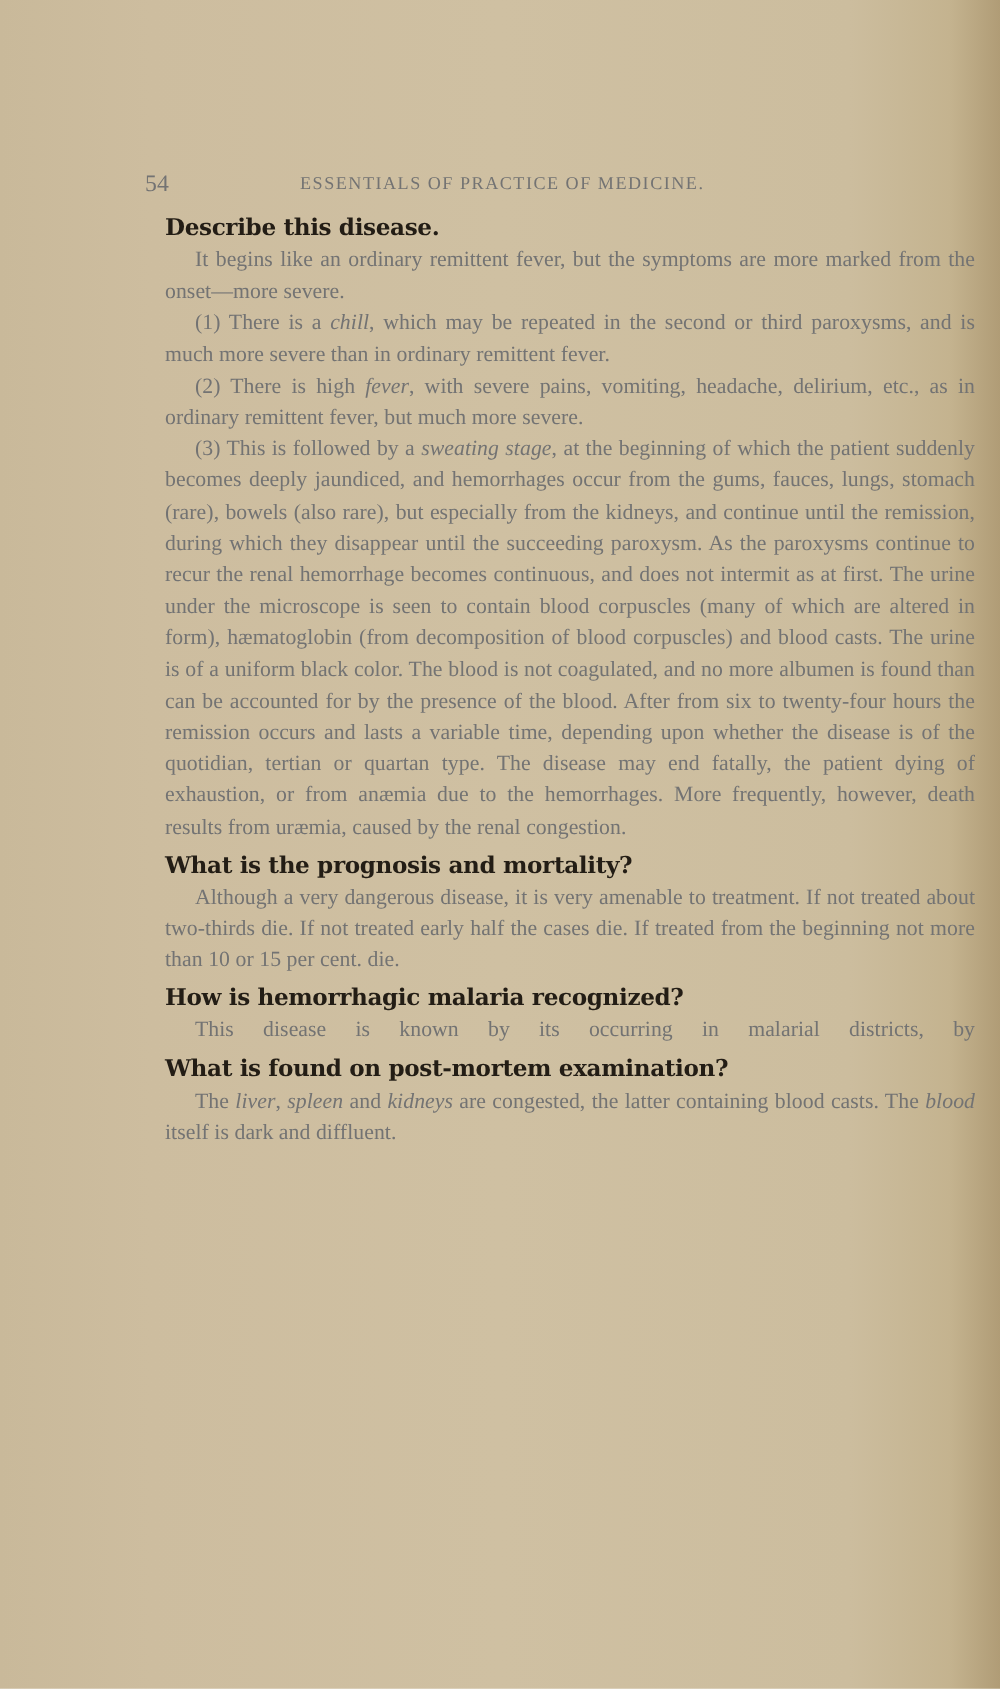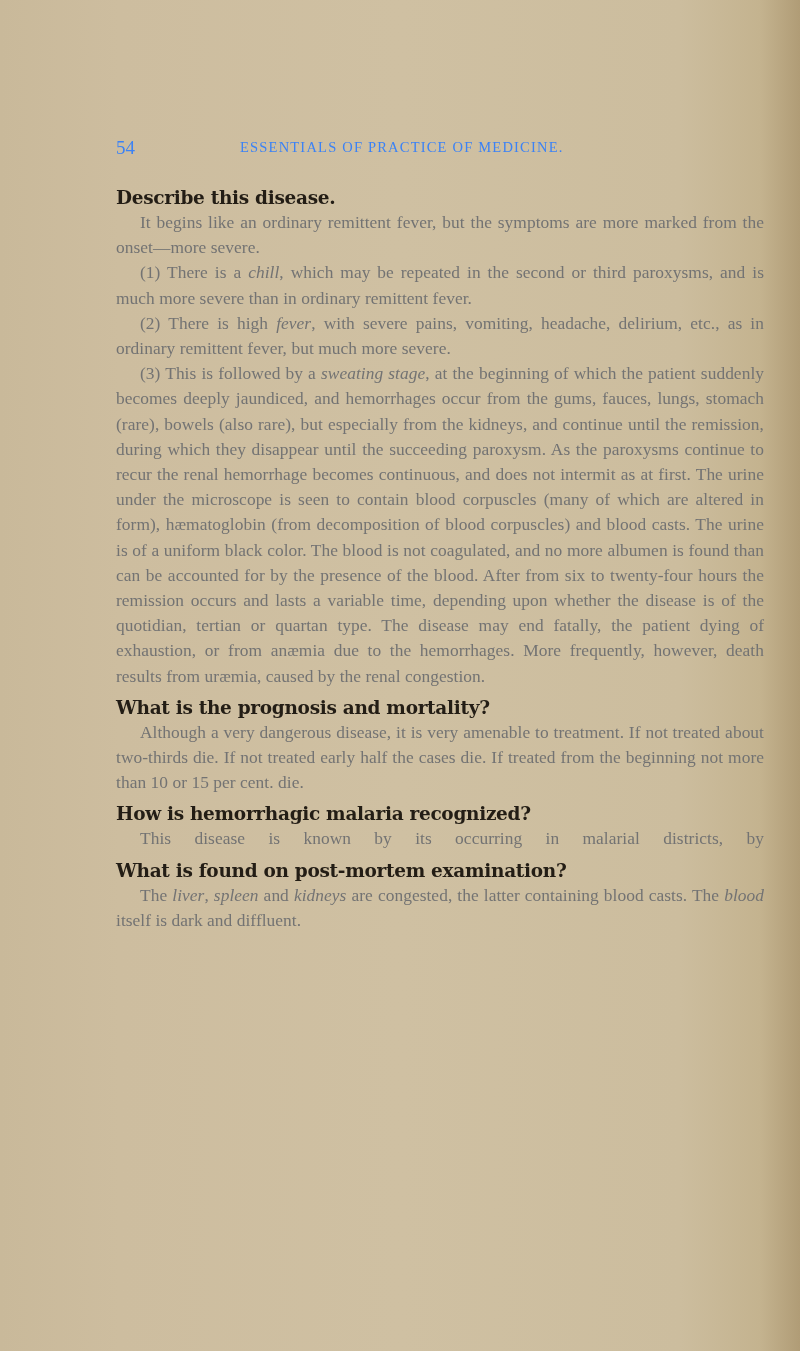--- a/index.html
+++ b/index.html
@@ -22,43 +22,42 @@
       width: 800px;
       height: 1351px;
     }
     .running-head {
       position: absolute;
       top: 137px;
       left: 116px;
       width: 640px;
       height: 22px;
       font-size: 17px;
-      color: #3b82f6;
+      color: #737373;
     }
     .page-number {
       position: absolute;
       left: 0;
       top: 0;
       font-size: 19px;
     }
     .running-title {
       position: absolute;
       left: 124px;
       top: 2px;
       font-size: 14.5px;
       letter-spacing: 1.2px;
       font-variant: small-caps;
       text-transform: uppercase;
     }
     .content {
       position: absolute;
       top: 170px;
-      left: 116px;
+      left: 132px;
       width: 648px;
-      margin-top: 15px;
     }
     .question {
       font-family: "DejaVu Serif", serif;
       font-weight: bold;
       font-size: 18.5px;
       line-height: 25px;
       letter-spacing: -0.3px;
       color: #231d15;
       margin: 0;
     }

